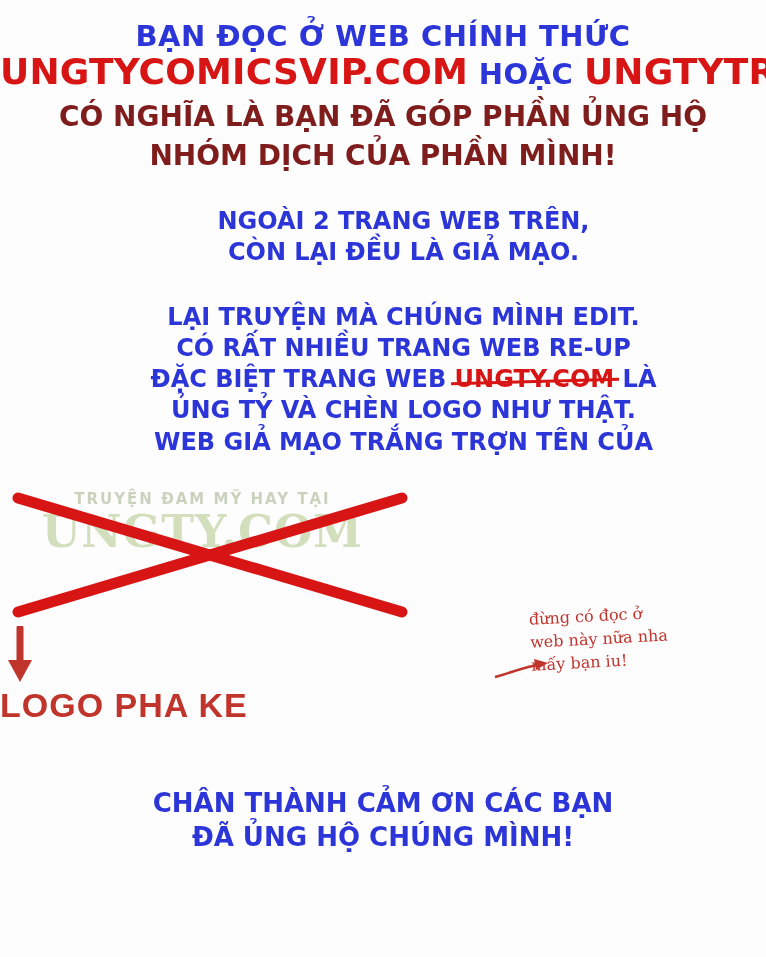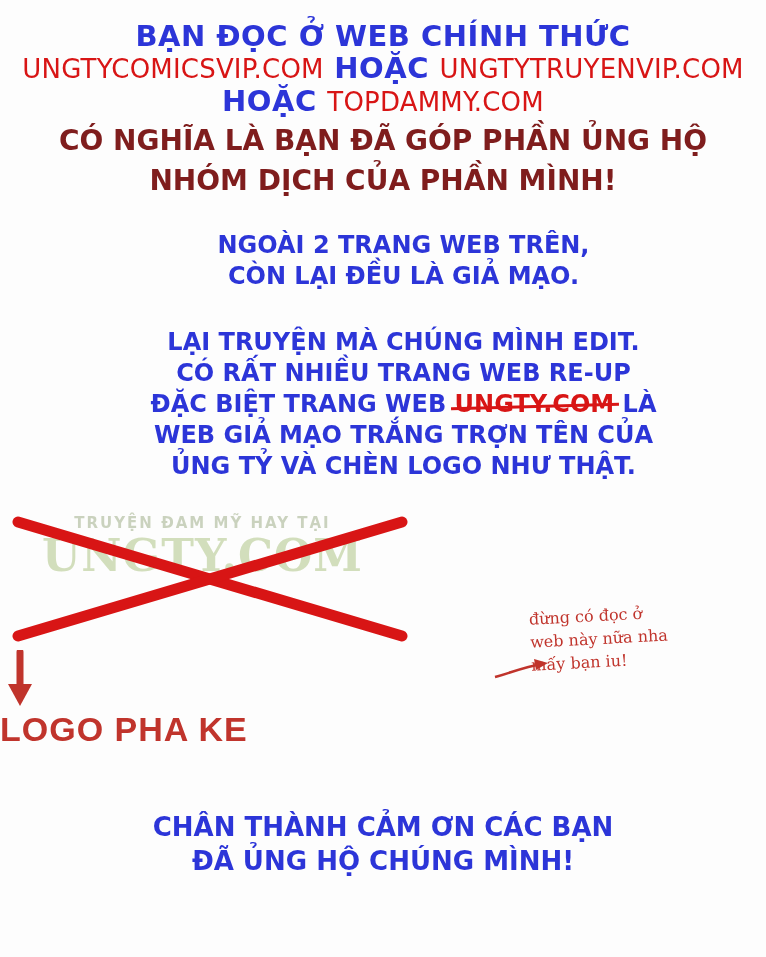--- a/index.html
+++ b/index.html
@@ -37,22 +37,22 @@
     margin-top: 20px;
   }
   .h-blue {
     color: #2c35d8;
     font-size: 29px;
     font-weight: bold;
     letter-spacing: 0.5px;
   }
   .h-red {
     color: #d81515;
-    font-size: 26px;
-    font-weight: normal;
+    font-size: 36px;
+    font-weight: bold;
     letter-spacing: 0.2px;
   }
   .h-sites {
     font-size: 27px;
   }
   .h-blue-2 {
     color: #7f1d1d;
     font-size: 28px;
     font-weight: bold;
     margin-top: 8px;
@@ -160,36 +160,35 @@
   .footer .line { line-height: 1.3; }
 </style>
 </head>
 <body>
 
 <div class="page">
 
   <div class="notice-block header">
     <span class="line h-blue">BẠN ĐỌC Ở WEB CHÍNH THỨC</span>
     <span class="line h-sites"><span class="h-red">UNGTYCOMICSVIP.COM</span><span class="h-blue"> HOẶC </span><span class="h-red">UNGTYTRUYENVIP.COM</span></span>
-    <span class="line h-sites"><span class="h-blue">HOẶC </span><span class="h-red">TOPDAMMY.COM</span></span>
     <span class="line h-blue-2">CÓ NGHĨA LÀ BẠN ĐÃ GÓP PHẦN ỦNG HỘ</span>
     <span class="line h-blue-2">NHÓM DỊCH CỦA PHẦN MÌNH!</span>
   </div>
 
   <div class="notice-block para">
     <span class="line">NGOÀI 2 TRANG WEB TRÊN,</span>
     <span class="line">CÒN LẠI ĐỀU LÀ GIẢ MẠO.</span>
   </div>
 
   <div class="notice-block para">
     <span class="line">LẠI TRUYỆN MÀ CHÚNG MÌNH EDIT.</span>
     <span class="line">CÓ RẤT NHIỀU TRANG WEB RE-UP</span>
     <span class="line"><span>ĐẶC BIỆT TRANG WEB </span><span class="strike-wrap">UNGTY.COM</span><span> LÀ</span></span>
+    <span class="line">ỦNG TỶ VÀ CHÈN LOGO NHƯ THẬT.</span>
     <span class="line">WEB GIẢ MẠO TRẮNG TRỢN TÊN CỦA</span>
-    <span class="line">ỦNG TỶ VÀ CHÈN LOGO NHƯ THẬT.</span>
   </div>
 
   <div class="logo-area">
     <div class="fake-logo">
       <div class="fake-logo-sub">TRUYỆN ĐAM MỸ HAY TẠI</div>
       <div class="fake-logo-main">UNGTY.COM</div>
     </div>
     <svg class="cross-svg" viewBox="0 0 420 140">
       <line x1="18" y1="14" x2="402" y2="128" stroke="#d81515" stroke-width="11" stroke-linecap="round"></line>
       <line x1="18" y1="128" x2="402" y2="14" stroke="#d81515" stroke-width="11" stroke-linecap="round"></line>

